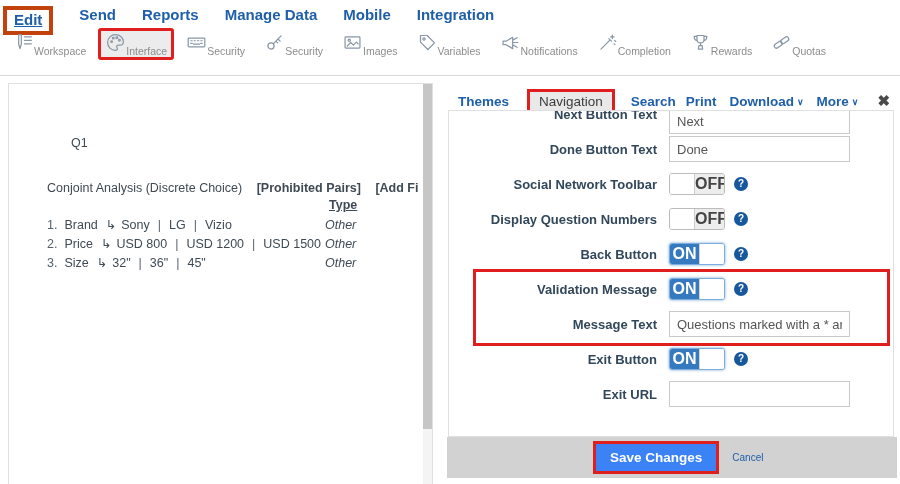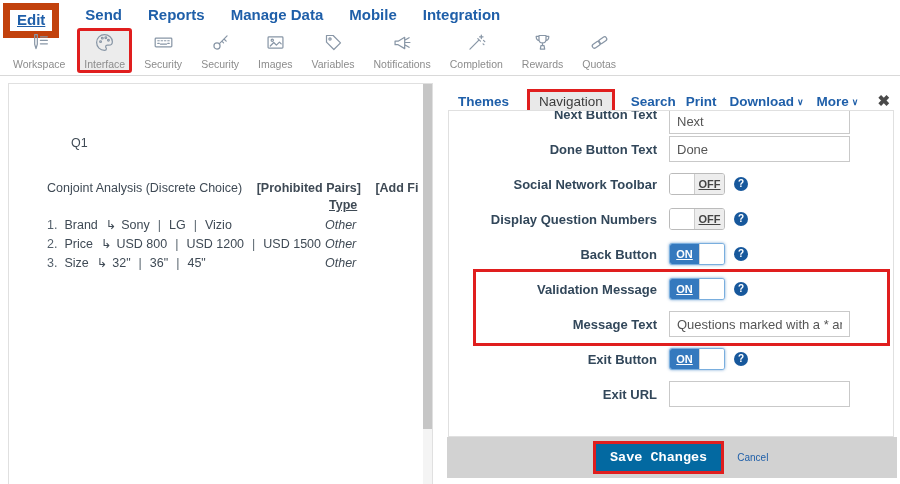--- a/index.html
+++ b/index.html
@@ -4,28 +4,28 @@
 <style>
   * { margin:0; padding:0; box-sizing:border-box; }
   html,body { width:900px; height:484px; overflow:hidden; background:#fff;
     font-family:"Liberation Sans", sans-serif; }
   .stage { position:relative; width:900px; height:484px; background:#fff; }
 
   
   .topnav { position:absolute; left:0; top:0; width:900px; height:28px;
     display:flex; align-items:center; padding-left:3px; gap:26px; }
   .topnav .navitem { color:#1f5fa9; font-size:15px; font-weight:700; cursor:pointer; white-space:nowrap; }
-  .edit-redbox { border:7px solid #c2410c; padding:1px 7px 2px 7px;margin-top:12px; }
+  .edit-redbox { border:4px solid #c2410c; padding:1px 7px 2px 7px;margin-top:12px; }
   .edit-redbox .navitem { text-decoration:underline; }
 
   
   .toolbar { position:absolute; left:0; top:28px; width:900px; height:48px;
     display:flex; align-items:flex-start; padding-left:6px; gap:5px;
     border-bottom:1px solid #d9d9d9; }
-  .tool { display:flex; flex-direction:column; align-items:center; justify-content:flex-start;
+  .tool { display:flex; flex-direction:row; align-items:flex-end; justify-content:flex-start;
     border:3px solid transparent; border-radius:3px; padding:1px 4px 0 4px; min-width:46px; cursor:pointer; }
   .tool.active { background:#ececec; border-color:#e01e1e; }
   .tool svg { width:21px; height:21px; stroke:#8896a6; fill:none; stroke-width:1.4;
     stroke-linecap:round; stroke-linejoin:round; }
   .tool .tlabel { font-size:10.5px; color:#8c8c8c; margin-top:1px; white-space:nowrap; }
 
   
   .lpanel { position:absolute; left:8px; top:83px; width:425px; height:401px;
     background:#fff; border:1px solid #e0e0e0; border-bottom:none; }
   .lscroll { position:absolute; right:0; top:0; width:9px; height:100%; background:#f4f4f4; }
@@ -65,38 +65,38 @@
   .frow { display:flex; align-items:center; height:28px; margin-bottom:7px; }
   .frow.first { margin-top:-17px; }
   .frow.first .ftext { margin-top:14px; }
   .flabel { width:208px; flex:none; text-align:right; font-weight:700; font-size:13px; color:#32475a; }
   .fctrl { margin-left:12px; display:flex; align-items:center; gap:9px; }
   .ftext { width:181px; height:26px; border:1px solid #c9c9c9; font-size:13px; color:#555;
     padding:0 7px; font-family:"Liberation Sans", sans-serif; outline:none; background:#fff; }
   .toggle { width:56px; height:22px; border:1px solid #bbb; border-radius:3px;
     display:inline-flex; overflow:hidden; background:#fff; cursor:pointer; }
   .toggle .seg { flex:1; display:flex; align-items:center; justify-content:center;
-    font-size:11px; font-weight:700;text-decoration:underline; }
+    font-size:16px; font-weight:700; }
   .toggle.off .seg { background:#ededed; color:#444; }
   .toggle.off .knob { border-right:1px solid #ccc; }
   .toggle.on { border-color:#79aede; box-shadow:0 0 3px rgba(53,121,190,.65); }
   .toggle.on .seg { background:#3579be; color:#fff; }
   .toggle.on .knob { border-left:1px solid #d5d5d5; }
   .knob { width:25px; flex:none; background:#fff; }
   .help { width:14px; height:14px; border-radius:50%; background:#17589c; color:#fff;
     font-size:10px; font-weight:700; text-align:center; line-height:14px; cursor:pointer; flex:none; }
   .validation-redbox { position:absolute; left:24px; top:158px; width:417px; height:77px;
     border:3px solid #e01e1e; pointer-events:none; }
 
   
   .pfooter { position:absolute; left:-1px; top:349px; width:450px; height:41px;
     background:#d2d2d2; display:flex; align-items:center; }
   .save-redbox { margin-left:146px; border:3px solid #e01e1e; }
-  .save-btn { background:#0369a1; color:#fff; border:none; font-weight:700; font-size:13.5px;
-    padding:6px 14px; cursor:pointer; font-family:Liberation Mono, monospace; }
+  .save-btn { background:#3b82f6; color:#fff; border:none; font-weight:700; font-size:13.5px;
+    padding:6px 14px; cursor:pointer; font-family:Liberation Sans, sans-serif; }
   .cancel-link { color:#1f5fa9; font-size:10px; margin-left:13px; cursor:pointer; }
 </style>
 </head>
 <body>
 
 <div class="stage">
 
   <div class="topnav">
     <span class="edit-redbox"><span class="navitem">Edit</span></span>
     <span class="navitem">Send</span>

